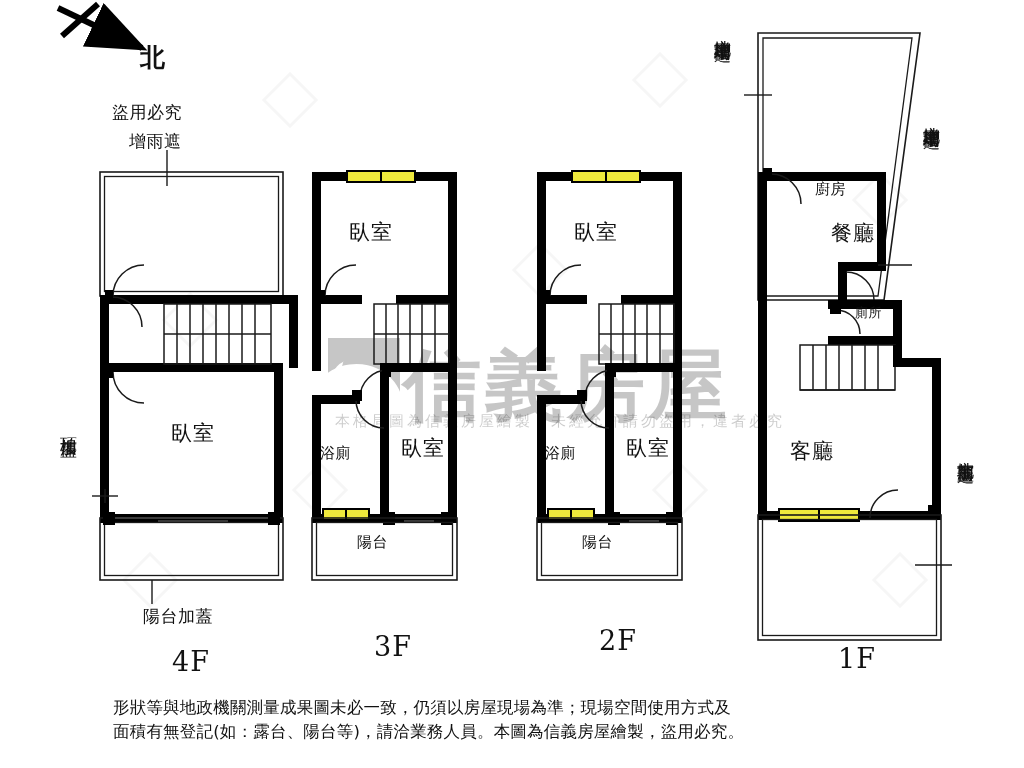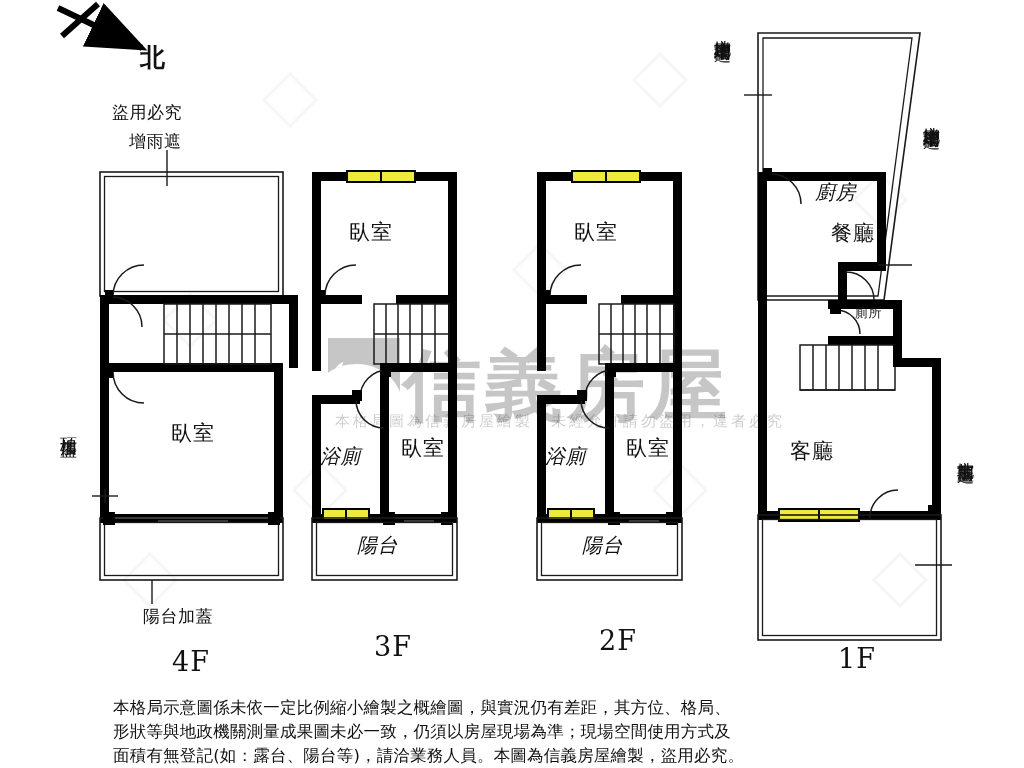--- a/index.html
+++ b/index.html
@@ -15,21 +15,21 @@
   
   .lbl{
     position:absolute;
     font-family:"DejaVu Sans","Liberation Sans",sans-serif;
     color:#111;
     white-space:nowrap;
     line-height:1.05;
     -webkit-font-smoothing:antialiased;
   }
   .room{font-size:21px;letter-spacing:1px;}
-  .room-sm{font-size:20px;letter-spacing:0.5px;font-style:italic;}
+  .room-sm{font-size:15px;letter-spacing:0.5px;}
   .room-xs{font-size:13px;letter-spacing:0.5px;}
   .floorname{font-size:27px;font-family:"DejaVu Serif","Liberation Serif",serif;letter-spacing:1px;}
   .anno{font-size:17px;letter-spacing:0.5px;}
   .anno-v{
     font-size:17px;letter-spacing:1px;
     writing-mode:vertical-rl;text-orientation:upright;
     line-height:1.0;
   }
   .north{font-size:25px;font-weight:bold;}
   .disclaimer{
@@ -352,18 +352,17 @@
   <div class="lbl anno-v" style="left:923px;top:113px;">空地增建增雨遮</div>
   <div class="lbl anno-v" style="left:957px;top:448px;">空地加蓋雨遮</div>
 
   <div class="lbl room-sm" style="left:815px;top:182px;">廚房</div>
   <div class="lbl room" style="left:795px;top:222px;margin-left:36px;">餐廳</div>
   <div class="lbl room-xs" style="left:855px;top:306px;">廁所</div>
   <div class="lbl room" style="left:790px;top:440px;">客廳</div>
   <div class="lbl floorname" style="left:838px;top:645px;">1F</div>
 
   <div class="disclaimer" style="left:113px;top:696px;">
-    <div>本格局示意圖係未依一定比例縮小繪製之概繪圖，與實況仍有差距，其方位、格局、</div>
     <div>形狀等與地政機關測量成果圖未必一致，仍須以房屋現場為準；現場空間使用方式及</div>
     <div>面積有無登記(如：露台、陽台等)，請洽業務人員。本圖為信義房屋繪製，盜用必究。</div>
   </div>
 
 </div>
 
 </body></html>

